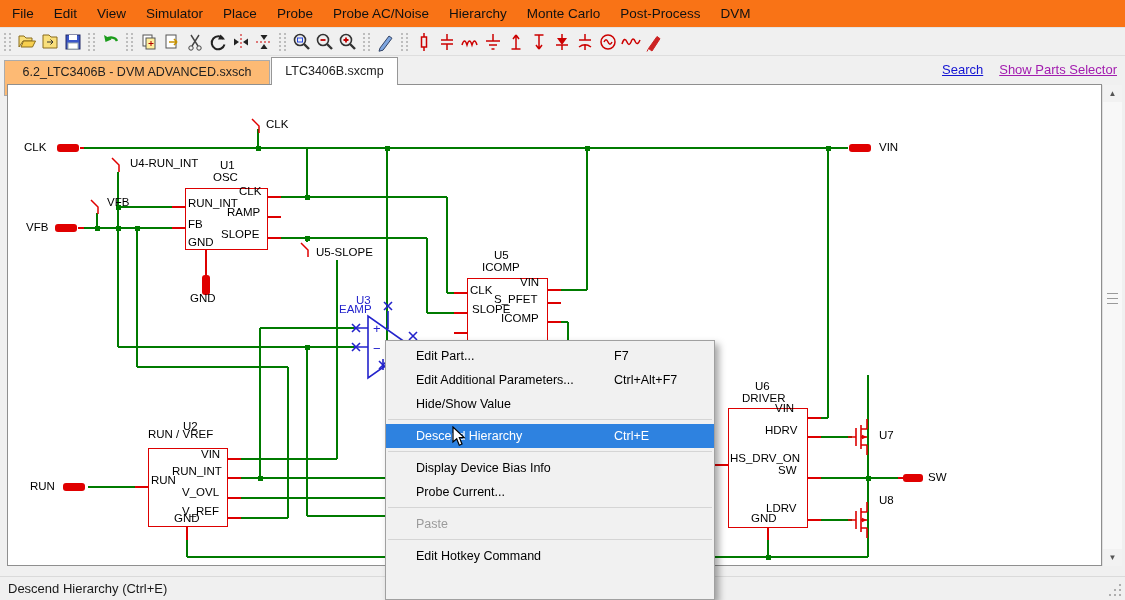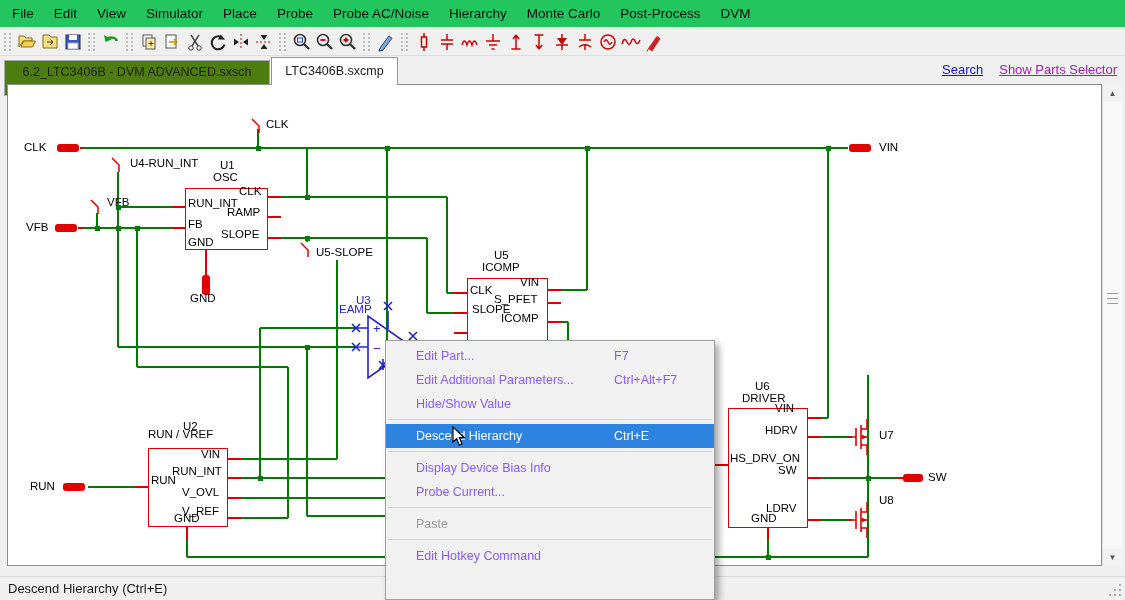--- a/index.html
+++ b/index.html
@@ -1,49 +1,49 @@
 <!DOCTYPE html>
 <html><head>
 <meta charset="utf-8">
 <style>
   html,body{margin:0;padding:0}
   body{width:1125px;height:600px;position:relative;overflow:hidden;
        font-family:"Liberation Sans",sans-serif;background:#f0f0f0}
-  .menubar{position:absolute;left:0;top:0;width:100%;height:28px;background:#22c55e;
+  .menubar{position:absolute;left:0;top:0;width:100%;height:28px;background:#f97316;
            display:flex;align-items:center;padding-left:2px;box-sizing:border-box;
            border-bottom:1px solid #e3e3e3}
   .mi{padding:0 10px;font-size:13.5px;color:#111;white-space:nowrap}
   .toolbar{position:absolute;left:0;top:29px;width:100%;height:27px;background:#f0f0f0;
            display:flex;align-items:center;box-sizing:border-box;border-bottom:1px solid #dedede}
   .tgrip{width:3px;height:18px;margin:0 4px;border-left:2px dotted #bdbdbd;border-right:2px dotted #bdbdbd}
   .tbtn{width:23px;height:23px;display:flex;align-items:center;justify-content:center}
   .tabbar{position:absolute;left:0;top:57px;width:100%;height:27px}
   .tab{position:absolute;box-sizing:border-box;text-align:center;font-size:12.5px;color:#222;
        overflow:hidden;white-space:nowrap}
-  .tab.inactive{top:3px;height:36px;background:#4d7c0f;border:1px solid #ababab;line-height:23px}
+  .tab.inactive{top:3px;height:36px;background:#fdba74;border:1px solid #ababab;line-height:23px}
   .tab.active{top:0;height:28px;background:#ffffff;border:1px solid #979797;border-bottom:none;
               line-height:26px;z-index:12}
   .toplinks{position:absolute;top:62px;right:8px;display:flex;gap:16px;font-size:13px}
   .toplinks span{text-decoration:underline;cursor:pointer}
   .canvas{position:absolute;left:7px;top:84px;width:1095px;height:482px;background:#ffffff;
           border:1px solid #8f8f8f;box-sizing:border-box}
   #sch{position:absolute;left:0;top:0;width:1125px;height:600px;z-index:10;pointer-events:none}
   .wire,.stub,.junc,.stext,.box,.term,.fsvg{position:absolute}
   .stext{font-size:11.5px;white-space:pre;color:#000;line-height:12px}
   .box{border:1.5px solid #dd0000;box-sizing:border-box}
   .term{background:#e00000;border-radius:3px}
   .vscroll{position:absolute;left:1102px;top:85px;width:20px;height:481px;background:#f8f8f8;
            border-left:1px solid #e0e0e0;z-index:20;box-sizing:border-box}
   .sarrow{position:absolute;left:0;width:19px;height:17px;display:flex;align-items:center;
           justify-content:center;font-size:8px;color:#555;background:#f2f2f2}
   .sgrip{position:absolute;left:4px;width:11px;height:1px;background:#9a9a9a}
   .cmenu{position:absolute;background:#f1f1f1;border:1px solid #a0a0a0;box-sizing:border-box;
          box-shadow:4px 4px 7px rgba(0,0,0,0.35);z-index:50;padding-top:3px;overflow:hidden;
          font-size:12.5px}
-  .cm-row{height:24px;line-height:24px;position:relative;padding-left:30px;color:#8b5cf6;white-space:nowrap}
+  .cm-row{height:24px;line-height:24px;position:relative;padding-left:30px;color:#000000;white-space:nowrap}
   .cm-row.hl{background:#2e82e0;color:#fff}
   .cm-row.dis{color:#9b9b9b}
   .cm-sc{position:absolute;left:228px}
   .cm-sep{height:8px;position:relative}
   .cm-sep div{position:absolute;top:3px;left:2px;right:2px;border-top:1px solid #d5d5d5}
   .statusbar{position:absolute;left:0;top:576px;width:100%;height:24px;background:#f0f0f0;
              border-top:1px solid #dadada;box-sizing:border-box;display:flex;align-items:center;
              padding-left:8px;font-size:13px;color:#1a1a1a;z-index:5}
   #cursor{position:absolute;z-index:60}
   .rgrip{position:absolute;right:2px;bottom:2px;z-index:6}

